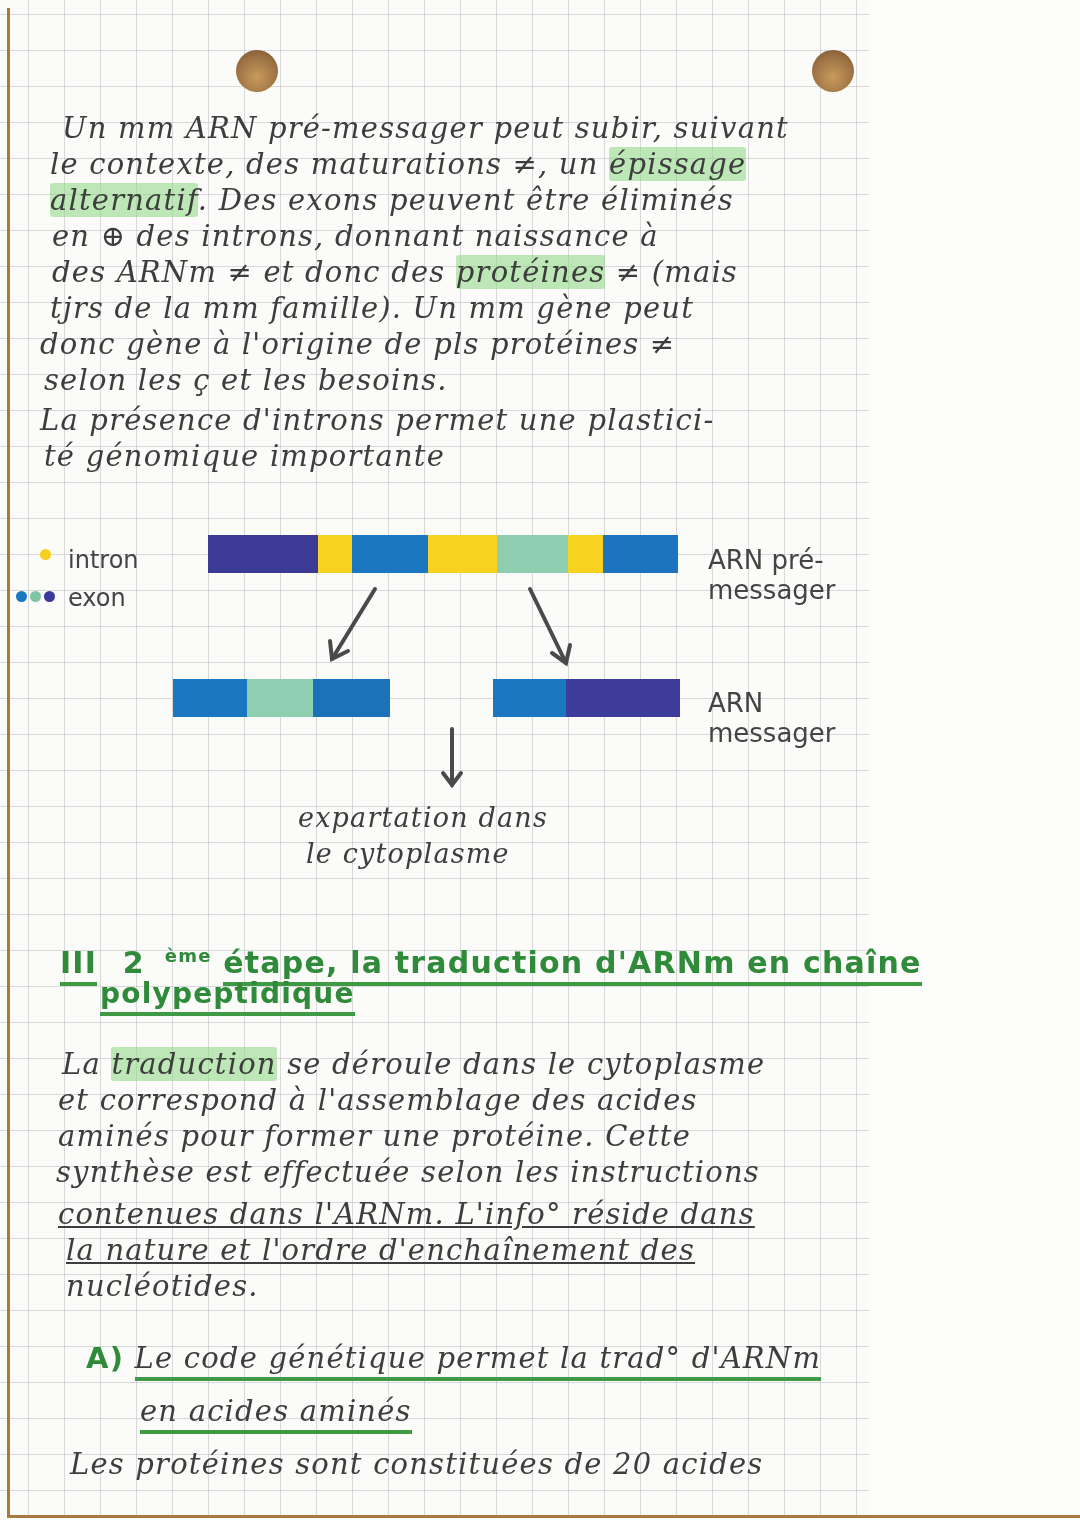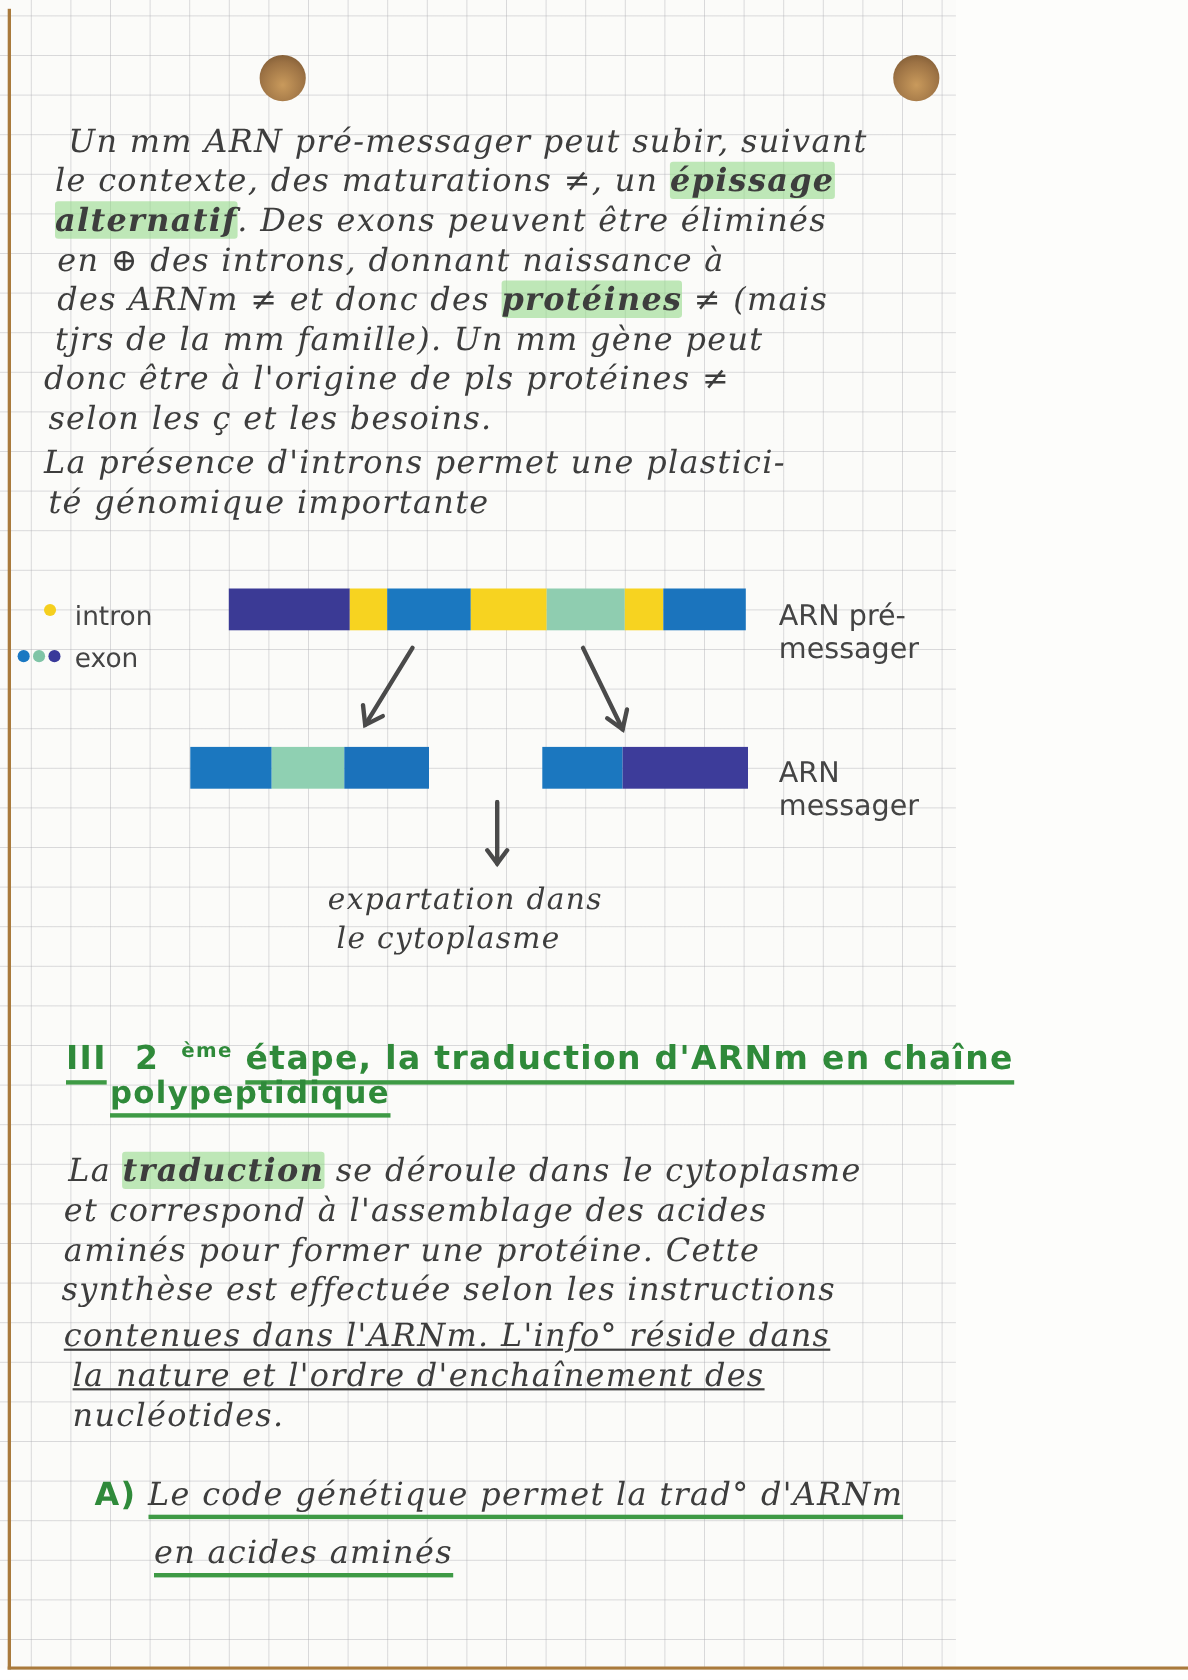--- a/index.html
+++ b/index.html
@@ -22,21 +22,21 @@
   .bottom-line { position: absolute; left: 7px; top: 1515px; width: 1073px; height: 3px; background: #a97a3c; }
   .below-page { position: absolute; left: 0; top: 1518px; width: 1080px; height: 9px; background: #ffffff; }
   .hole {
     position: absolute; width: 42px; height: 42px; border-radius: 50%;
     background: radial-gradient(circle at 50% 65%, #c99a5c 0%, #9c7244 60%, #6f4f2d 100%);
   }
   .hw {
     position: absolute; font-family: "DejaVu Serif", serif; font-style: italic;
     color: #3d3d3d; font-size: 29px; letter-spacing: 1.2px; white-space: nowrap; line-height: 36px;
   }
-  .hl { background: rgba(140, 215, 130, 0.55); border-radius: 3px; font-weight: bold; }
+  .hl { background: rgba(140, 215, 130, 0.55); border-radius: 3px; }
   .green { color: #2f8a3a; font-weight: bold; font-family: "DejaVu Sans", sans-serif; font-style: normal; }
   .underline-green { border-bottom: 4px solid #3e9a45; padding-bottom: 2px; }
   .bar { position: absolute; height: 38px; display: flex; }
   .seg { height: 100%; }
   .arrow { position: absolute; }
   .legend-dot { position: absolute; width: 11px; height: 11px; border-radius: 50%; }
   .label { position: absolute; font-family: "DejaVu Sans", sans-serif; color: #444; font-size: 26px; }
 </style>
 </head>
 <body>
@@ -46,21 +46,21 @@
   <div class="hole" style="left:236px; top:50px;"></div>
   <div class="hole" style="left:812px; top:50px;"></div>
 
   <div>
     <div class="hw" style="left:62px; top:110px;">Un mm ARN pré-messager peut subir, suivant</div>
     <div class="hw" style="left:50px; top:146px;"><span>le contexte, des maturations ≠, un </span><span class="hl">épissage</span></div>
     <div class="hw" style="left:50px; top:182px;"><span class="hl">alternatif</span><span>. Des exons peuvent être éliminés</span></div>
     <div class="hw" style="left:52px; top:218px;">en ⊕ des introns, donnant naissance à</div>
     <div class="hw" style="left:52px; top:254px;"><span>des ARNm ≠ et donc des </span><span class="hl">protéines</span><span> ≠ (mais</span></div>
     <div class="hw" style="left:50px; top:290px;">tjrs de la mm famille). Un mm gène peut</div>
-    <div class="hw" style="left:40px; top:326px;">donc être à l'origine de pls protéines ≠</div>
+    <div class="hw" style="left:40px; top:326px;">donc gène à l'origine de pls protéines ≠</div>
     <div class="hw" style="left:44px; top:362px;">selon les ç et les besoins.</div>
     <div class="hw" style="left:40px; top:402px;">La présence d'introns permet une plastici-</div>
     <div class="hw" style="left:44px; top:438px;">té génomique importante</div>
   </div>
 
   <div>
     <div class="legend-dot" style="left:40px; top:549px; background:#f5cf1e;"></div>
     <div class="label" style="left:68px; top:546px; font-size:24px;">intron</div>
     <div class="legend-dot" style="left:16px; top:591px; background:#1a78c2;"></div>
     <div class="legend-dot" style="left:30px; top:591px; background:#7fc4a6;"></div>
@@ -130,16 +130,17 @@
   <div>
     <div class="hw" style="left:86px; top:1340px;">
       <span class="green">A)</span>
       <span class="underline-green">Le code génétique permet la trad° d'ARNm</span>
     </div>
     <div class="hw" style="left:140px; top:1376px;margin-top:17px;">
       <span class="underline-green">en acides aminés</span>
     </div>
   </div>
 
+  <div class="hw" style="left:70px; top:1446px;">Les protéines sont constituées de 20 acides</div>
 
   <div class="bottom-line"></div>
 </div>
 <div class="below-page"></div>
 
 </body></html>

